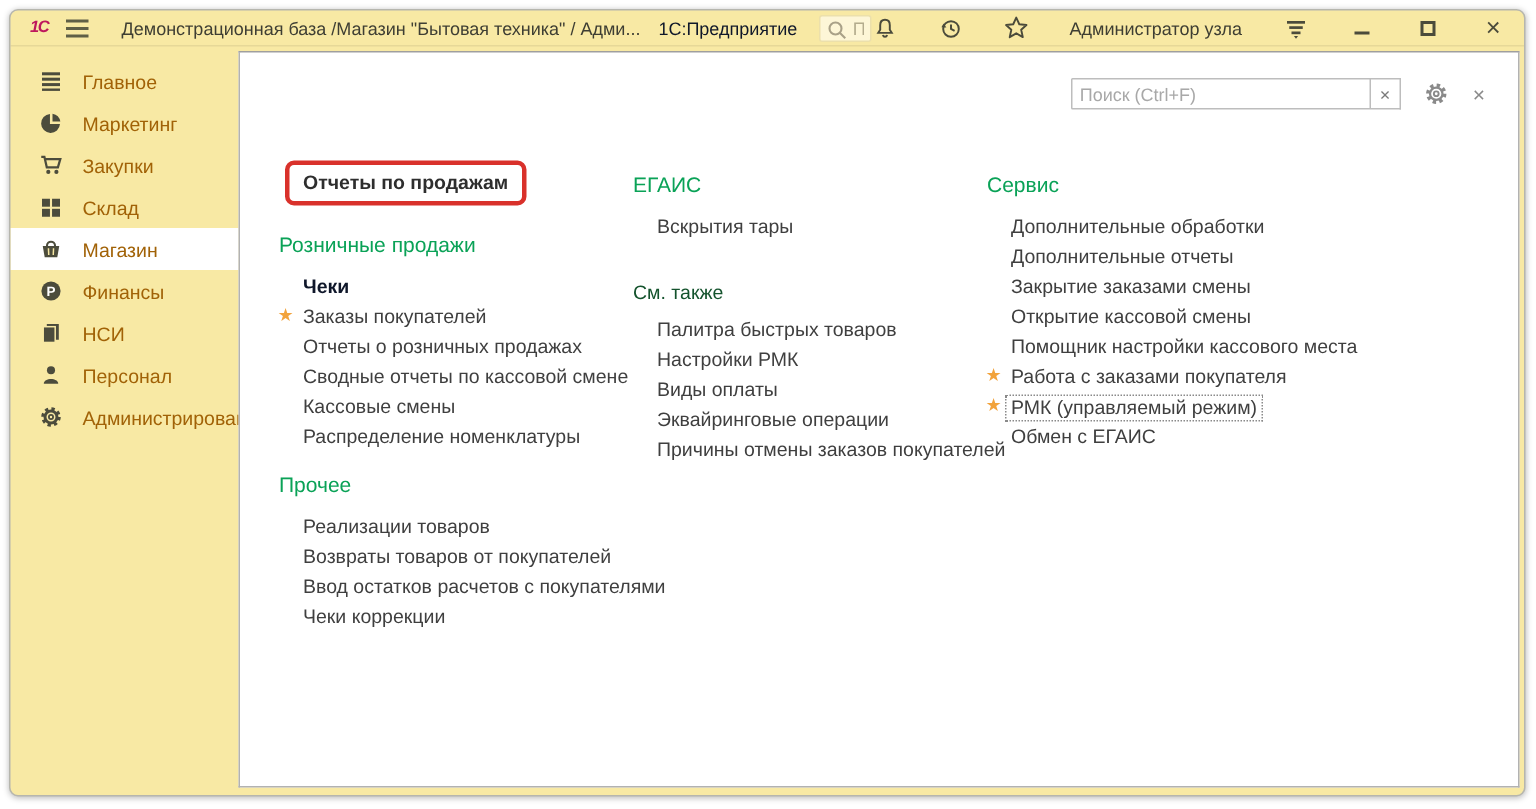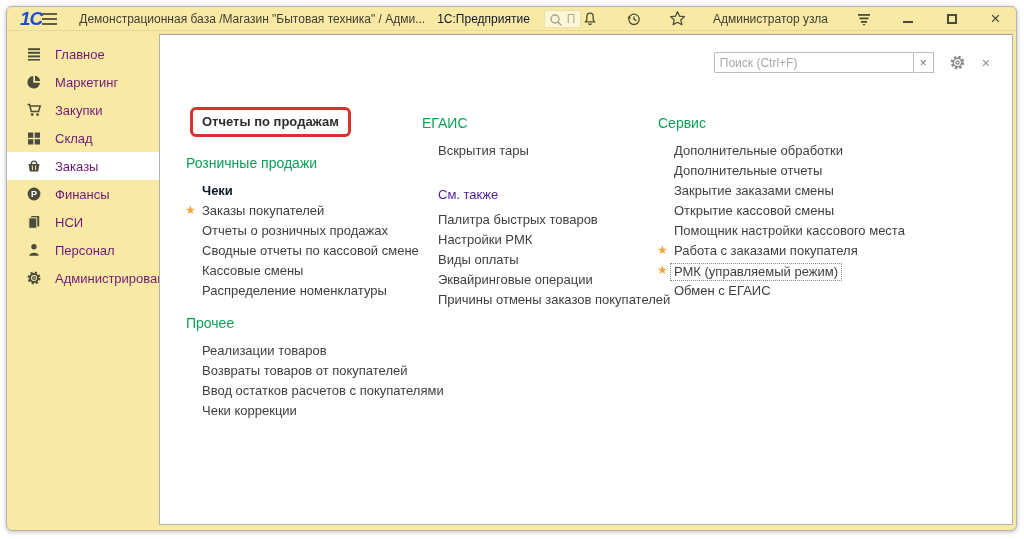--- a/index.html
+++ b/index.html
@@ -13,41 +13,41 @@
     position:absolute; left:6px; top:6px; width:1011px; height:525px;
     background:#f8e9a4; border:1px solid #b6b6ae; border-radius:6px;
     box-shadow:0 1px 4px rgba(0,0,0,.28); overflow:hidden;
   }
   
   .titlebar {
     position:absolute; left:0; top:0; right:0; height:24px;
     display:flex; align-items:center; padding:0 12px 0 13px;
     border-bottom:1px solid rgba(0,0,0,.07); color:#4b4b3b;
   }
-  .logo { font-weight:bold; font-style:italic; color:#1d4ed8; font-size:19px; letter-spacing:-1px; margin-right:0; line-height:1; }
+  .logo { font-weight:bold; font-style:italic; color:#be185d; font-size:11px; letter-spacing:-1px; margin-right:12px; line-height:1; }
   .hamburger { display:inline-flex; flex-direction:column; gap:3px; margin-right:22px; cursor:pointer; }
   .hamburger i { display:block; width:15px; height:2px; background:#5f5f46; }
   .tb-title { font-size:12px; color:#3e3e33; white-space:nowrap; }
   .tb-app { font-size:12px; color:#0f172a; white-space:nowrap; margin-left:12px; }
   .tb-search { position:relative; margin-left:14px; width:252px; height:18px; background:#fdf6d7; border:1px solid #ece0ab; border-radius:2px; display:flex; align-items:center; }
   .tb-search svg { position:absolute; left:4px; top:2px; }
   .tb-search input { width:100%; height:100%; border:none; outline:none; background:transparent; padding:0 4px 0 22px; font-size:12px; font-family:inherit; color:#6b6555; }
   .tb-search input::placeholder { color:#b4ac8e; }
   .tb-right { margin-left:auto; display:flex; align-items:center; gap:27px; }
   .tb-icon { display:inline-flex; align-items:center; justify-content:center; width:17px; height:17px; cursor:pointer; }
   .tb-user { font-size:12px; color:#3e3e33; white-space:nowrap; }
   .win-min { width:10px; height:2px; background:#4b4b3b; align-self:center; margin-top:6px; }
   .win-restore { width:10px; height:10px; border:2px solid #4b4b3b; }
   .win-close { font-size:17px; color:#4b4b3b; line-height:1; font-weight:normal; }
   
   .sidebar { position:absolute; left:0; top:24px; bottom:0; width:152px; padding-top:9px; }
   .sidebar-item { height:28px; display:flex; align-items:center; padding-left:19px; cursor:pointer; }
   .sidebar-item.active { background:#ffffff; }
   .sidebar-item .sb-icon { width:16px; height:16px; margin-right:13px; flex:none; }
-  .sidebar-item .sb-label { font-size:13px; color:#701a75; white-space:nowrap; }
+  .sidebar-item .sb-label { font-size:13px; color:#a16207; white-space:nowrap; }
   
   .main-panel {
     position:absolute; left:152px; top:27px; right:3px; bottom:5px;
     background:#ffffff; border:1px solid #b2b2b2; border-top-color:#9f9f9f;
   }
   .panel-toolbar { position:absolute; top:17px; right:22px; display:flex; align-items:center; }
   .panel-search { display:flex; align-items:stretch; }
   .panel-search input { width:200px; height:21px; border:1px solid #bdbdbd; border-radius:1px 0 0 1px; font-size:12px; font-family:inherit; padding:0 5px; color:#555; outline:none; }
   .panel-search input::placeholder { color:#a8a8a8; }
   .panel-search .clear-btn { width:20px; height:21px; border:1px solid #bdbdbd; border-left:none; display:flex; align-items:center; justify-content:center; font-size:12px; color:#7a7a7a; cursor:pointer; background:#fff; }
@@ -58,21 +58,21 @@
   .col1 { left:26px; top:72px; width:234px; }
   .col2 { left:262px; top:80px; width:232px; }
   .col3 { left:498px; top:80px; width:320px; }
   .highlight-box {
     display:inline-block; margin-left:4px; margin-bottom:18px;
     border:3px solid #d9312b; border-radius:6px; padding:4px 9px 5px;
     font-size:13px; font-weight:bold; color:#2e2e2e; cursor:pointer; white-space:nowrap;
   }
   .section-header { color:#0aa257; font-size:14px; margin:0 0 12px 0; white-space:nowrap; }
   .section-header.spaced { margin-top:12px; }
-  .plain-header { color:#4c1d95; font-size:13px; margin:24px 0 10px 16px; white-space:nowrap; }
+  .plain-header { color:#14532d; font-size:13px; margin:24px 0 10px 0; white-space:nowrap; }
   .menu-list { margin:0; padding:0; list-style:none; }
   .menu-item { position:relative; margin-left:16px; height:20px; font-size:13px; color:#3f3f3f; cursor:pointer; white-space:nowrap; }
   .menu-item.bold { font-weight:bold; color:#0f172a; }
   .menu-item .star { position:absolute; left:-17px; top:0; color:#f2a33c; font-size:12px; }
   .menu-item .focus-frame { display:inline-block; border:1px dotted #8a8a8a; padding:0 3px 1px; margin-left:-4px; }
 </style>
 </head>
 <body>
 
 <div class="app-window">
@@ -165,21 +165,21 @@
         </svg>
       <span class="sb-label">Склад</span>
     </div>
     <div class="sidebar-item active">
       <svg class="sb-icon" viewBox="0 0 16 16">
           <path d="M5.3 6 C5.3 2.2 10.7 2.2 10.7 6" fill="none" stroke="#4c4c3c" stroke-width="1.4"></path>
           <path d="M2.5 6 L13.5 6 L12.2 13.5 L3.8 13.5 Z" fill="#4c4c3c"></path>
           <line x1="6.3" y1="7.5" x2="6.5" y2="12" stroke="#f8e9a4" stroke-width="1"></line>
           <line x1="9.7" y1="7.5" x2="9.5" y2="12" stroke="#f8e9a4" stroke-width="1"></line>
         </svg>
-      <span class="sb-label">Заказы</span>
+      <span class="sb-label">Магазин</span>
     </div>
     <div class="sidebar-item">
       <svg class="sb-icon" viewBox="0 0 16 16">
           <circle cx="8" cy="8" r="6.4" fill="#4c4c3c"></circle>
           <text x="8" y="11.2" text-anchor="middle" font-size="9" font-family="Liberation Sans, sans-serif" font-weight="bold" fill="#ffffff">Р</text>
         </svg>
       <span class="sb-label">Финансы</span>
     </div>
     <div class="sidebar-item">
       <svg class="sb-icon" viewBox="0 0 16 16">

